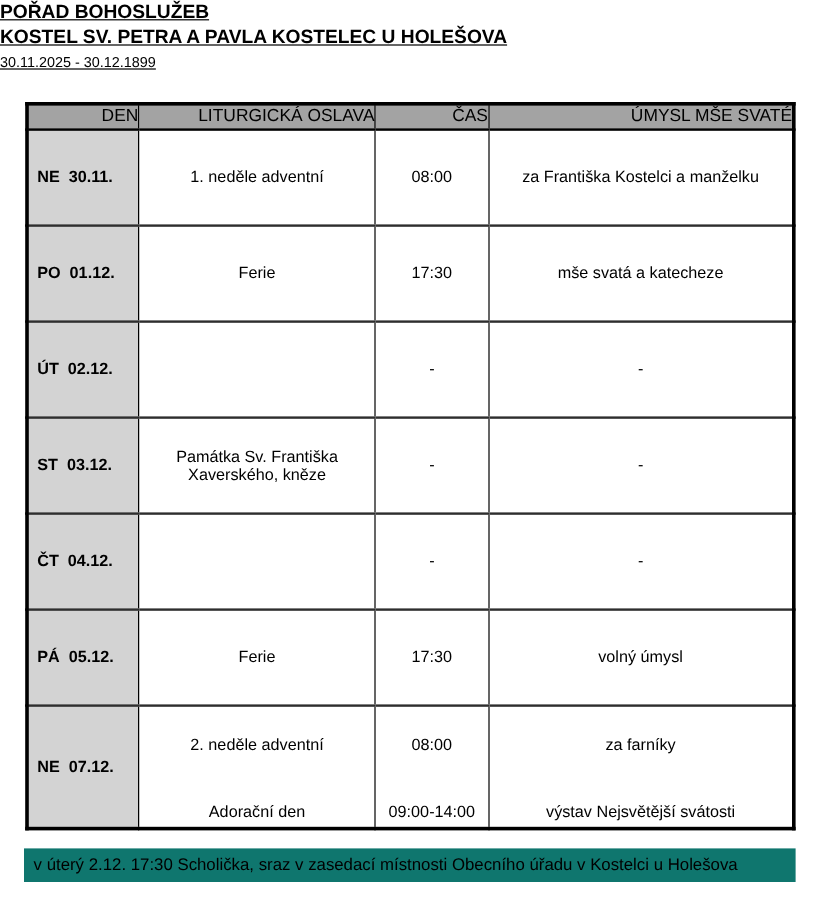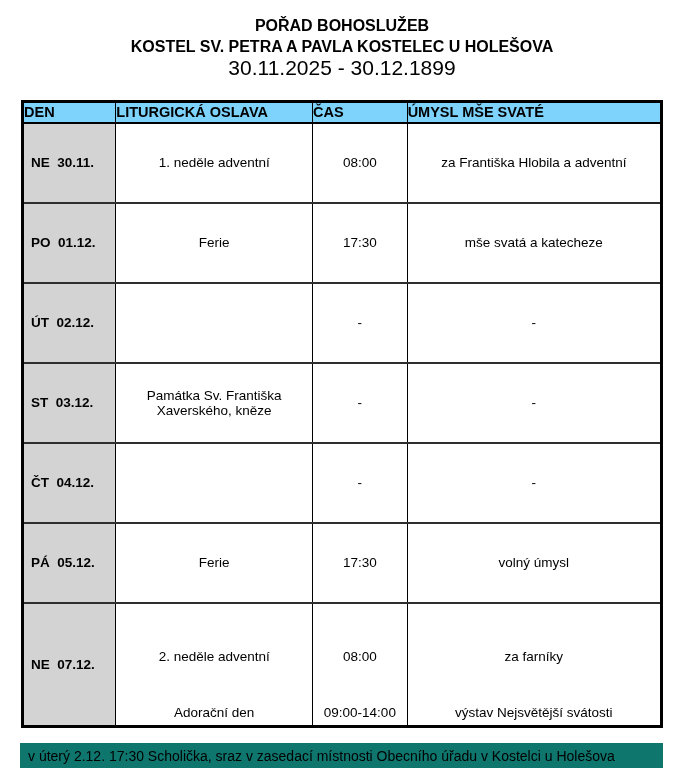--- a/index.html
+++ b/index.html
@@ -8,54 +8,54 @@
     background: #ffffff;
     font-family: "Liberation Sans", "DejaVu Sans", sans-serif;
     color: #000000;
   }
   .page {
     width: 684px;
     height: 768px;
     overflow: hidden;
   }
   .title-block {
-    padding-top: 15px;
-    text-align: center;
+    text-align: left;
     line-height: 21px;
+    text-decoration: underline;
   }
   .title-line1, .title-line2 {
     font-size: 16px;
     font-weight: bold;
   }
   .title-line3 {
-    font-size: 21px;
+    font-size: 12px;
     font-weight: normal;
   }
   .schedule-wrap {
     margin: 22px 0 0 21px;
     width: 642px;
   }
   table.schedule {
     width: 642px;
     border-collapse: collapse;
     table-layout: fixed;
     border: 3px solid #000;
   }
   col.c-den { width: 14.6%; }
   col.c-lit { width: 30.8%; }
   col.c-cas { width: 14.8%; }
   col.c-umy { width: 39.8%; }
   th {
-    background: #7dd3fc;
+    background: #a3a3a3;
     font-size: 14.5px;
-    font-weight: bold;
+    font-weight: normal;
     height: 21px;
     border: 1px solid #000;
     border-bottom: 2px solid #000;
-    text-align: left;
+    text-align: right;
     vertical-align: middle;
   }
   td {
     border: 1px solid #000;
     border-top: 2px solid #2e2e2e;
     border-bottom: 2px solid #2e2e2e;
     font-size: 13.5px;
     text-align: center;
     vertical-align: middle;
     height: 80px;
@@ -70,21 +70,20 @@
     white-space: pre;
   }
   td.two-line { padding: 0; }
   .stack {
     display: flex;
     flex-direction: column;
     justify-content: space-between;
     align-items: center;
     height: 100px;
     padding: 24px 2px 5px 2px;
-    margin-top: 21px;
   }
   .footer-note {
     margin: 15px 0 0 20px;
     width: 643px;
     background: #0f766e;
     font-size: 14px;
     line-height: 19px;
     padding: 4px 8px 5px 8px;
   }
 </style>
@@ -113,21 +112,21 @@
           <th>LITURGICKÁ OSLAVA</th>
           <th>ČAS</th>
           <th>ÚMYSL MŠE SVATÉ</th>
         </tr>
       </thead>
       <tbody>
         <tr>
           <td class="cell-day">NE  30.11.</td>
           <td>1. neděle adventní</td>
           <td>08:00</td>
-          <td>za Františka Hlobila a adventní</td>
+          <td>za Františka Kostelci a manželku</td>
         </tr>
         <tr>
           <td class="cell-day">PO  01.12.</td>
           <td>Ferie</td>
           <td>17:30</td>
           <td>mše svatá a katecheze</td>
         </tr>
         <tr>
           <td class="cell-day">ÚT  02.12.</td>
           <td></td>

